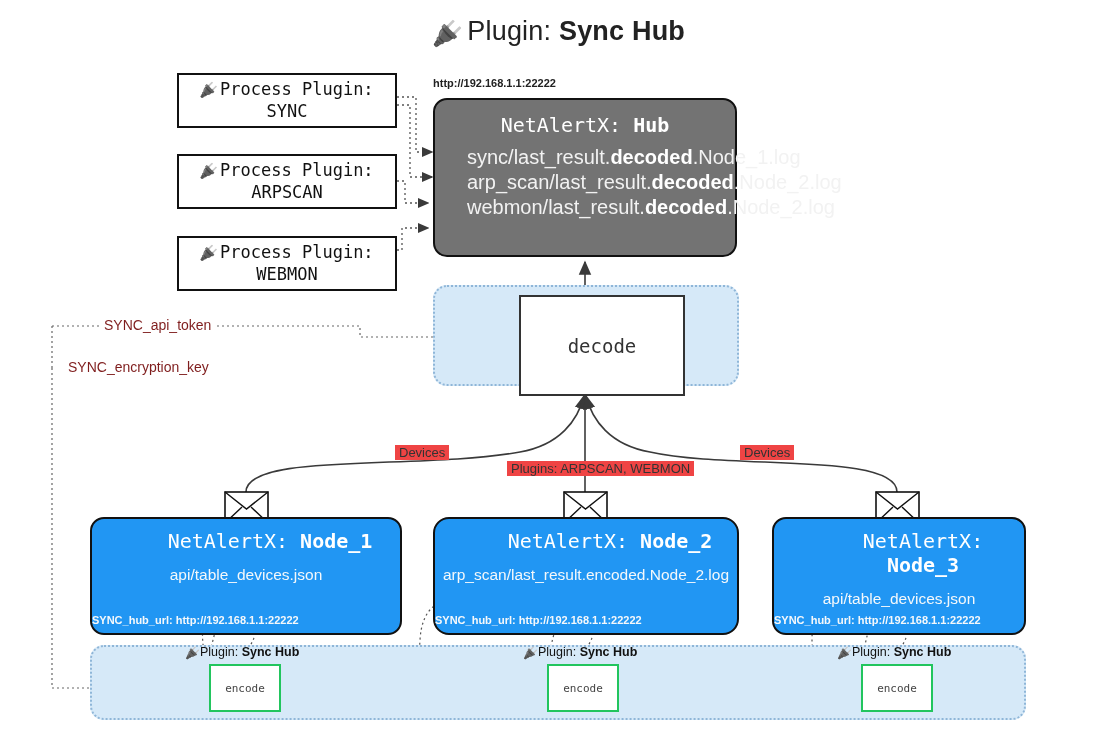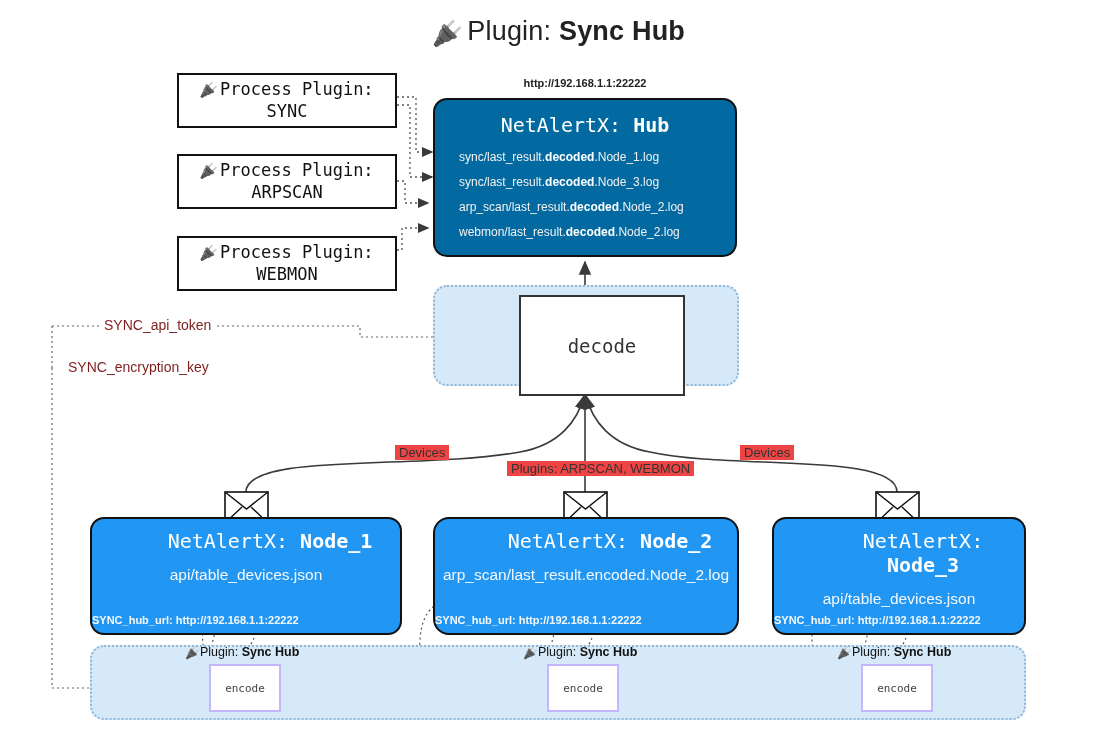--- a/index.html
+++ b/index.html
@@ -18,29 +18,29 @@
   
   .procbox{position:absolute;width:220px;height:55px;border:2px solid #111;background:#fff;
            box-sizing:border-box;display:flex;flex-direction:column;align-items:center;
            justify-content:center;font-family:"DejaVu Sans Mono","Liberation Mono",monospace;
            font-size:17px;line-height:1.25;color:#111;}
   .procbox .l1{display:flex;align-items:center;gap:1px;}
   .procbox .pl{font-size:15px;display:inline-block;transform:scaleX(-1);}
   .procbox .l2{}
 
   
-  .hub{position:absolute;left:433px;top:98px;width:304px;height:159px;background:#0369a1;
+  .hub{position:absolute;left:433px;top:98px;width:304px;height:159px;background:#737373;
        border:2px solid #111;border-radius:14px;box-sizing:border-box;color:#fff;}
   .hub .hubtitle{text-align:center;margin-top:13px;font-family:"DejaVu Sans Mono","Liberation Mono",monospace;
                  font-size:20px;}
   .hub .hubtitle b{font-weight:bold;}
   .hub .rows{margin-top:8px;}
-  .hub .row{font-size:12px;line-height:25px;padding-left:24px;white-space:nowrap;color:#f2f2f2;}
+  .hub .row{font-size:20px;line-height:25px;padding-left:24px;white-space:nowrap;color:#f2f2f2;margin-left:8px;}
   .hub .row b{font-weight:bold;color:#fff;}
-  .huburl{position:absolute;left:433px;top:77px;width:304px;text-align:center;font-size:11px;
+  .huburl{position:absolute;left:433px;top:77px;width:304px;font-size:11px;
           font-weight:bold;color:#222;}
 
   
   .decodeband{position:absolute;left:433px;top:285px;width:306px;height:101px;background:#d6e9f8;
               border:2px dotted #8fb6d8;border-radius:14px;box-sizing:border-box;}
   .decodebox{position:absolute;left:519px;top:295px;width:166px;height:101px;background:#fff;
              border:2px solid #333;box-sizing:border-box;display:flex;align-items:center;
              justify-content:center;font-family:"DejaVu Sans Mono","Liberation Mono",monospace;
              font-size:19px;color:#333;}
 
@@ -57,21 +57,21 @@
                 font-size:20px;margin-left:48px;}
   .node .ntitle b{font-weight:bold;}
   .node .nlines{margin-top:9px;text-align:center;}
   .node .nline{font-size:15.5px;line-height:26px;color:#f4f8fb;white-space:nowrap;}
   .node .nfoot{position:absolute;left:0;bottom:7px;width:100%;text-align:left;font-size:11px;
                font-weight:bold;color:#f5f8fb;white-space:nowrap;}
 
   
   .encband{position:absolute;left:90px;top:645px;width:936px;height:75px;background:#d6e9f8;
            border:2px dotted #8fb6d8;border-radius:14px;box-sizing:border-box;}
-  .encbox{position:absolute;top:664px;width:72px;height:48px;background:#fff;border:2px solid #c4b5fd;
+  .encbox{position:absolute;top:664px;width:72px;height:48px;background:#fff;border:2px solid #22c55e;
           box-sizing:border-box;display:flex;align-items:center;justify-content:center;
           font-family:"DejaVu Sans Mono","Liberation Mono",monospace;font-size:11px;color:#444;}
   .enclabel{position:absolute;top:645px;font-size:12.5px;color:#111;white-space:nowrap;}
   .enclabel .pl{display:inline-block;transform:scaleX(-1);font-size:12px;vertical-align:-1px;}
   .enclabel b{font-weight:bold;}
 </style>
 </head>
 <body>
 
 <div class="stage">
@@ -169,21 +169,20 @@
       <span>Process Plugin:</span>
     </div>
     <div class="l2">WEBMON</div>
   </div>
 
   <div class="huburl">http://192.168.1.1:22222</div>
   <div class="hub">
     <div class="hubtitle"><span>NetAlertX: </span><b>Hub</b></div>
     <div class="rows">
       <div class="row"><span>sync/last_result.</span><b>decoded</b><span>.Node_1.log</span></div>
-      <div class="row"><span>sync/last_result.</span><b>decoded</b><span>.Node_3.log</span></div>
       <div class="row"><span>arp_scan/last_result.</span><b>decoded</b><span>.Node_2.log</span></div>
       <div class="row"><span>webmon/last_result.</span><b>decoded</b><span>.Node_2.log</span></div>
     </div>
   </div>
 
   <div class="decodeband"></div>
   <div class="decodebox">decode</div>
 
   <div class="tok" style="left:100px;top:317px;">SYNC_api_token</div>
   <div class="tok" style="left:64px;top:359px;">SYNC_encryption_key</div>

